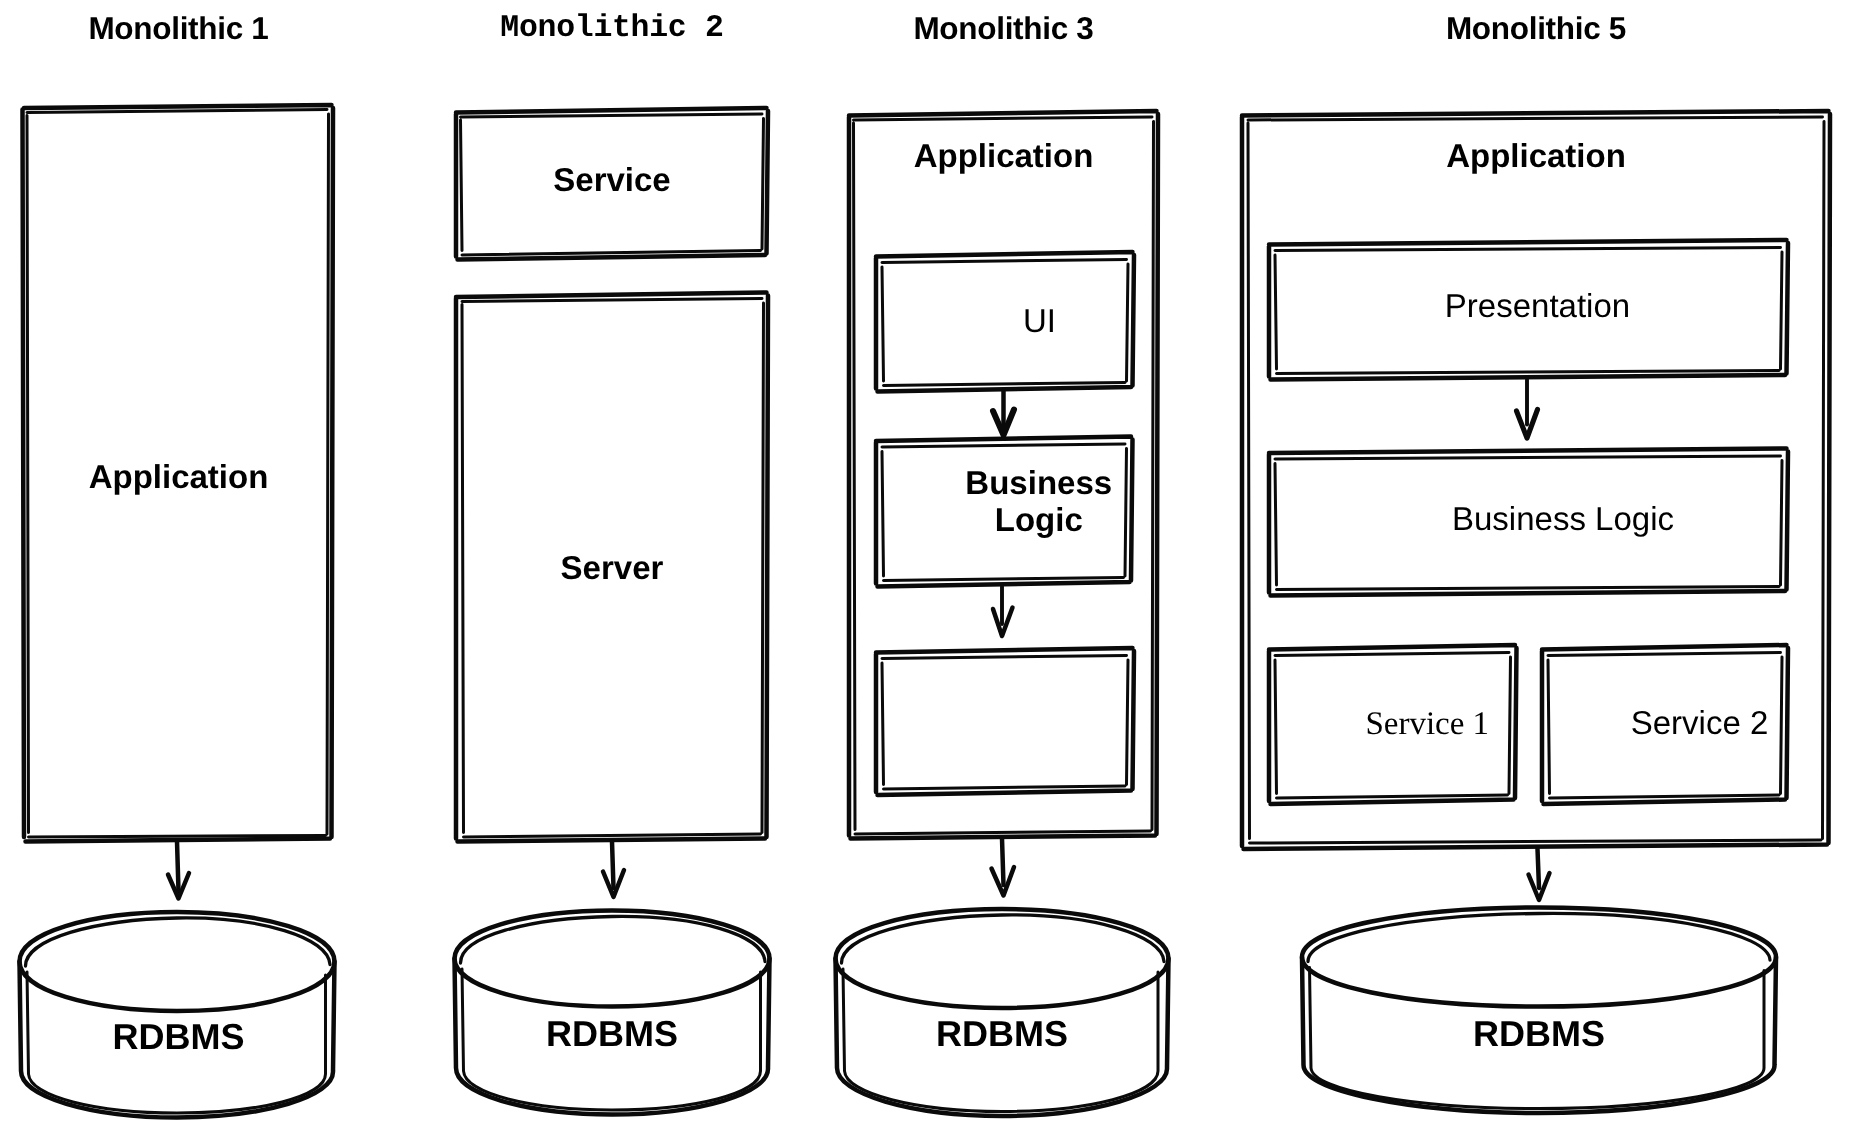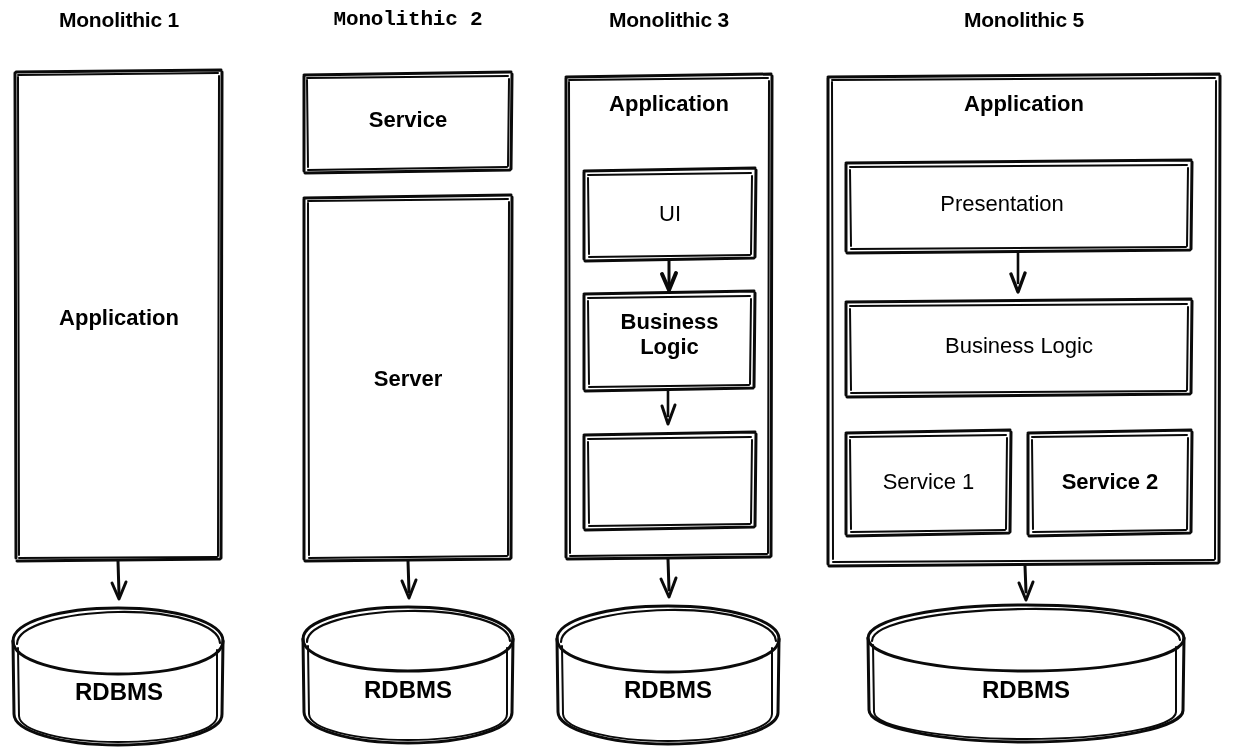--- a/index.html
+++ b/index.html
@@ -42,21 +42,21 @@
     white-space: pre-line;
     line-height: 1.12;
     pointer-events: none;
   }
   .col-title {
     font-weight: bold;
     font-size: 21px;
     letter-spacing: -0.2px;
   }
   .bold-lbl { font-weight: bold; }
-  .reg-lbl  { font-weight: normal; }
+  .reg-lbl  { font-weight: normal; padding-left: 23px; }
 </style>
 </head>
 <body>
 
 <div id="diagram-root">
 
   <svg id="sketch" viewBox="0 0 1233 754">
 
     <g>
 
@@ -178,17 +178,17 @@
 
   <div class="lbl bold-lbl" style="left:566px; top:92px; width:206px; font-size:22px;">Application</div>
   <div class="lbl reg-lbl" style="left:584px; top:202px; width:172px; font-size:22px;">UI</div>
   <div class="lbl reg-lbl" style="left:584px; top:310px; width:171px; font-size:22px;font-weight:bold;">Business
 Logic</div>
   <div class="lbl bold-lbl" style="left:557px; top:677px; width:222px; font-size:24px;">RDBMS</div>
 
   <div class="lbl bold-lbl" style="left:828px; top:92px; width:392px; font-size:22px;">Application</div>
   <div class="lbl reg-lbl" style="left:846px; top:192px; width:312px; font-size:22px;">Presentation</div>
   <div class="lbl reg-lbl" style="left:846px; top:334px; width:346px; font-size:22px;">Business Logic</div>
-  <div class="lbl reg-lbl" style="left:846px; top:470px; width:165px; font-size:22px;">Service 1</div>
-  <div class="lbl reg-lbl" style="left:1028px; top:470px; width:164px; font-size:22px;font-weight:bold;">Service 2</div>
+  <div class="lbl reg-lbl" style="left:846px; top:470px; width:165px; font-size:22px;font-family:Liberation Serif, serif;">Service 1</div>
+  <div class="lbl reg-lbl" style="left:1028px; top:470px; width:164px; font-size:22px;">Service 2</div>
   <div class="lbl bold-lbl" style="left:868px; top:677px; width:316px; font-size:24px;">RDBMS</div>
 
 </div>
 
 </body></html>

